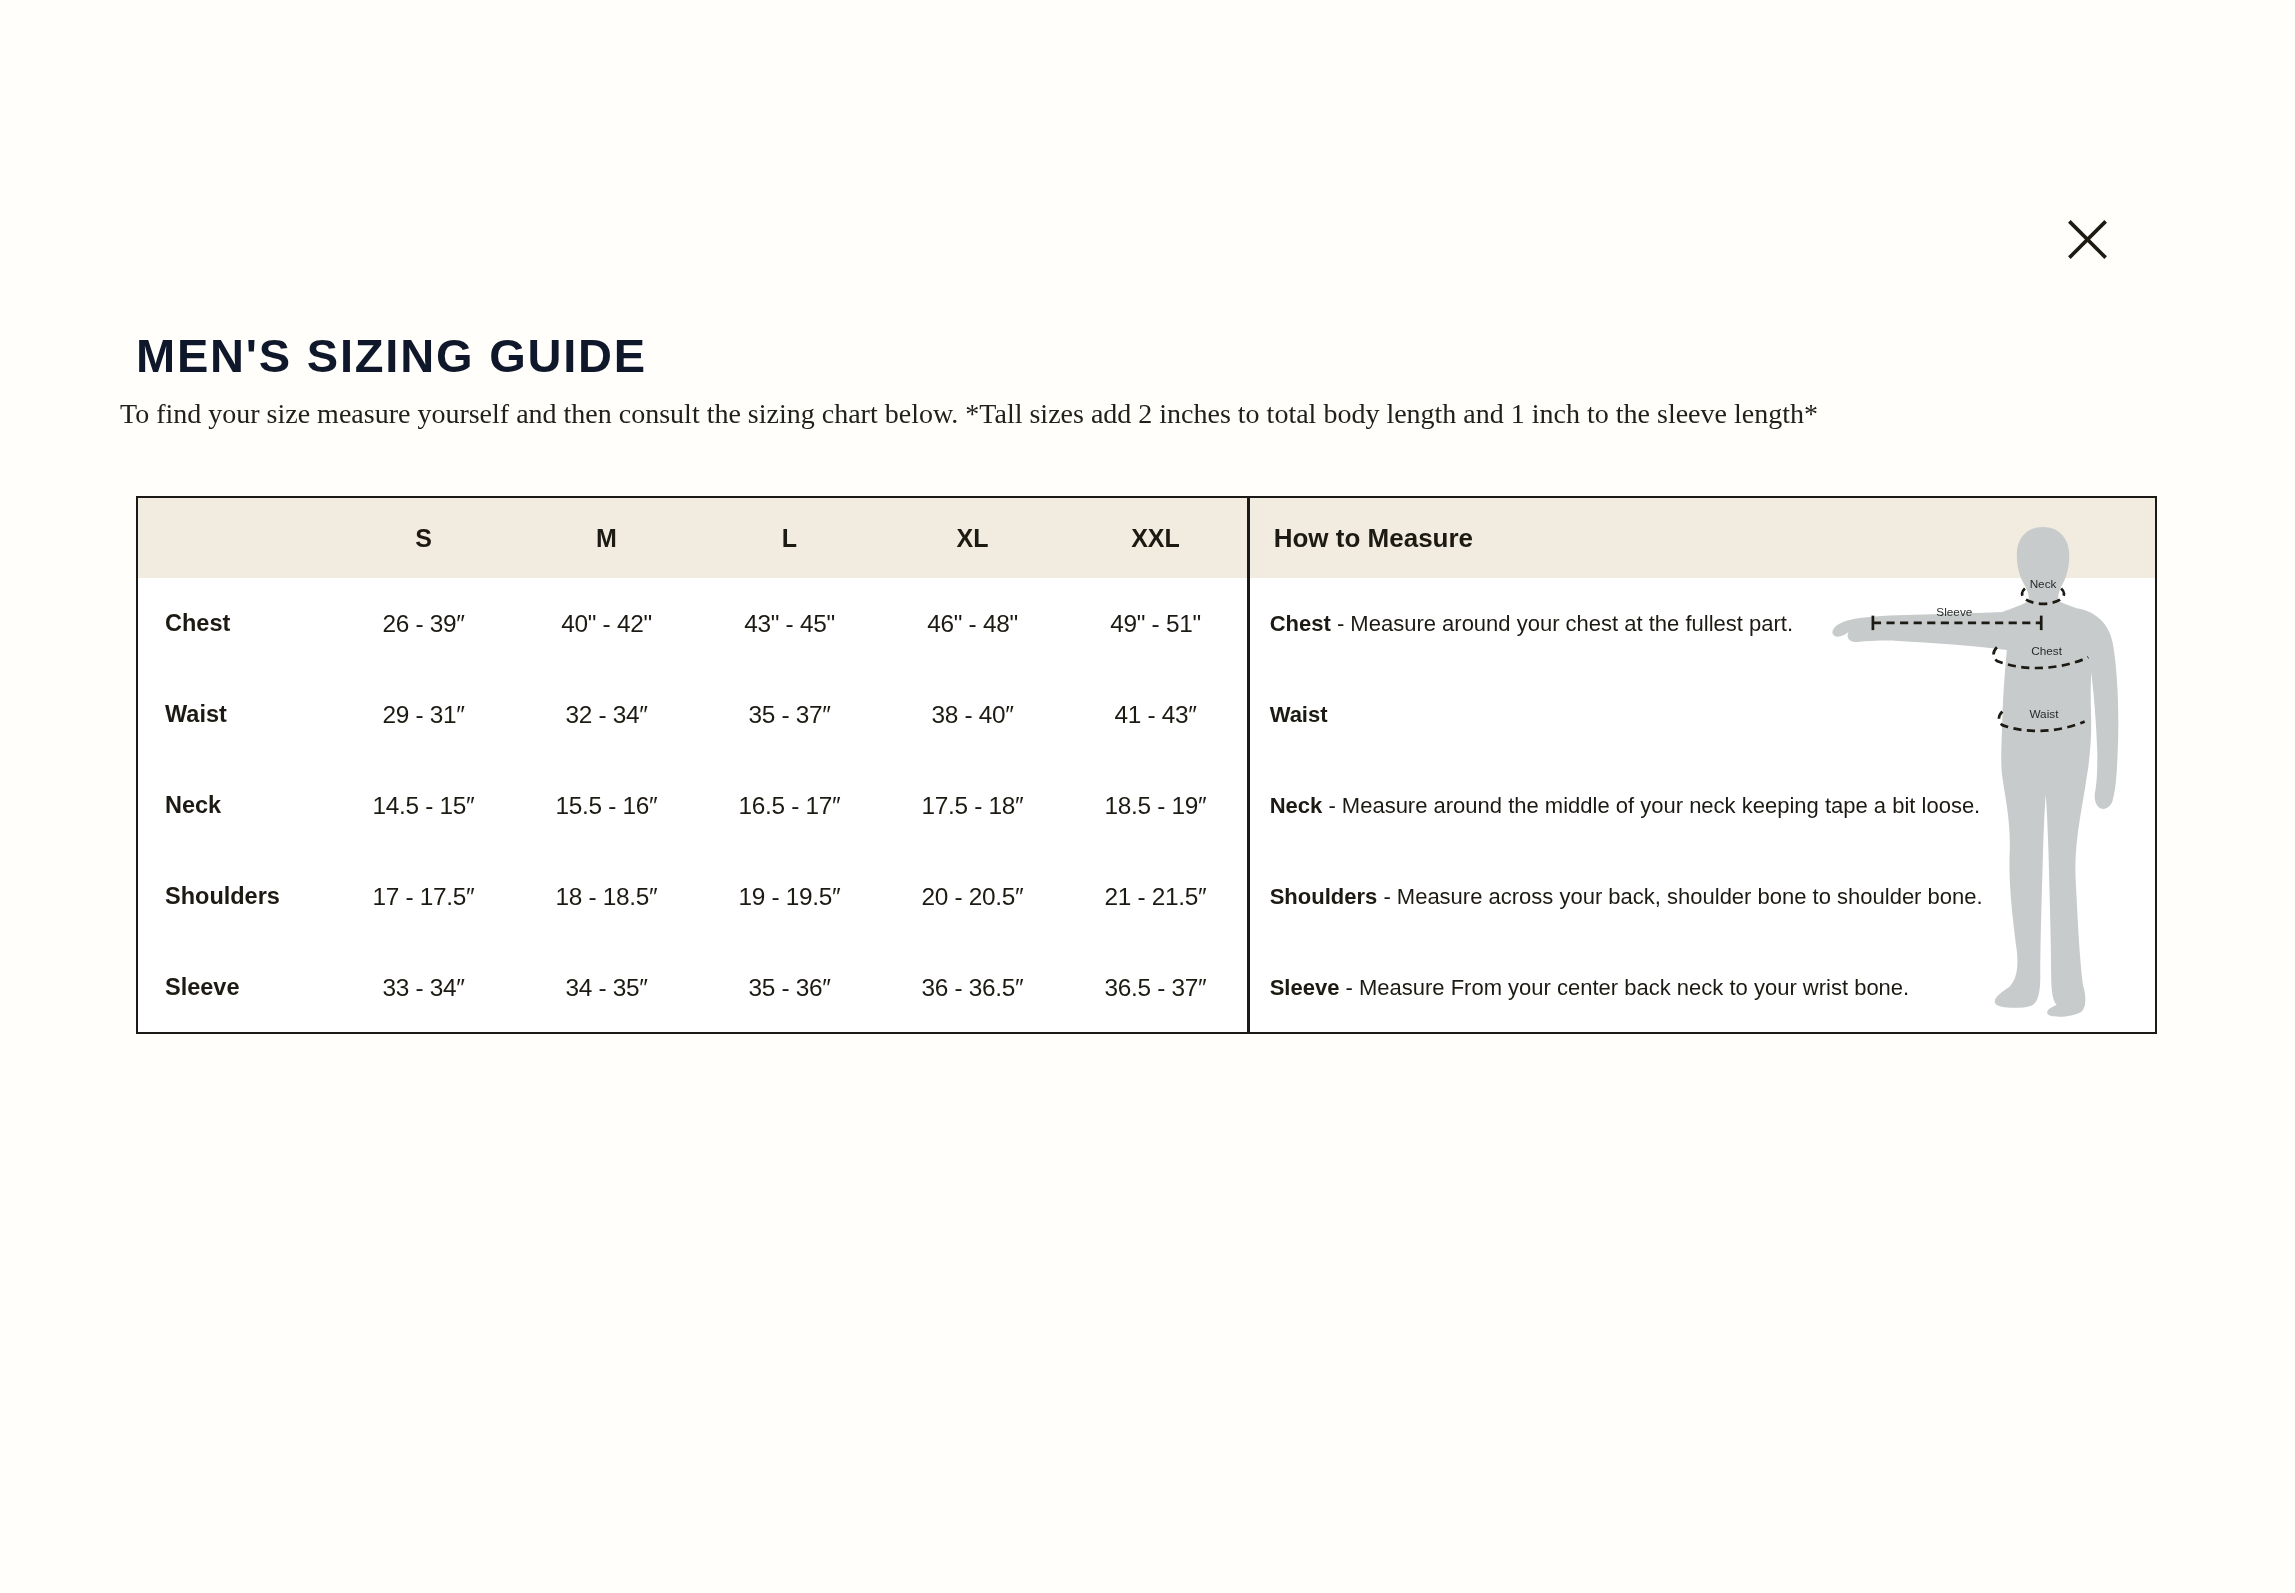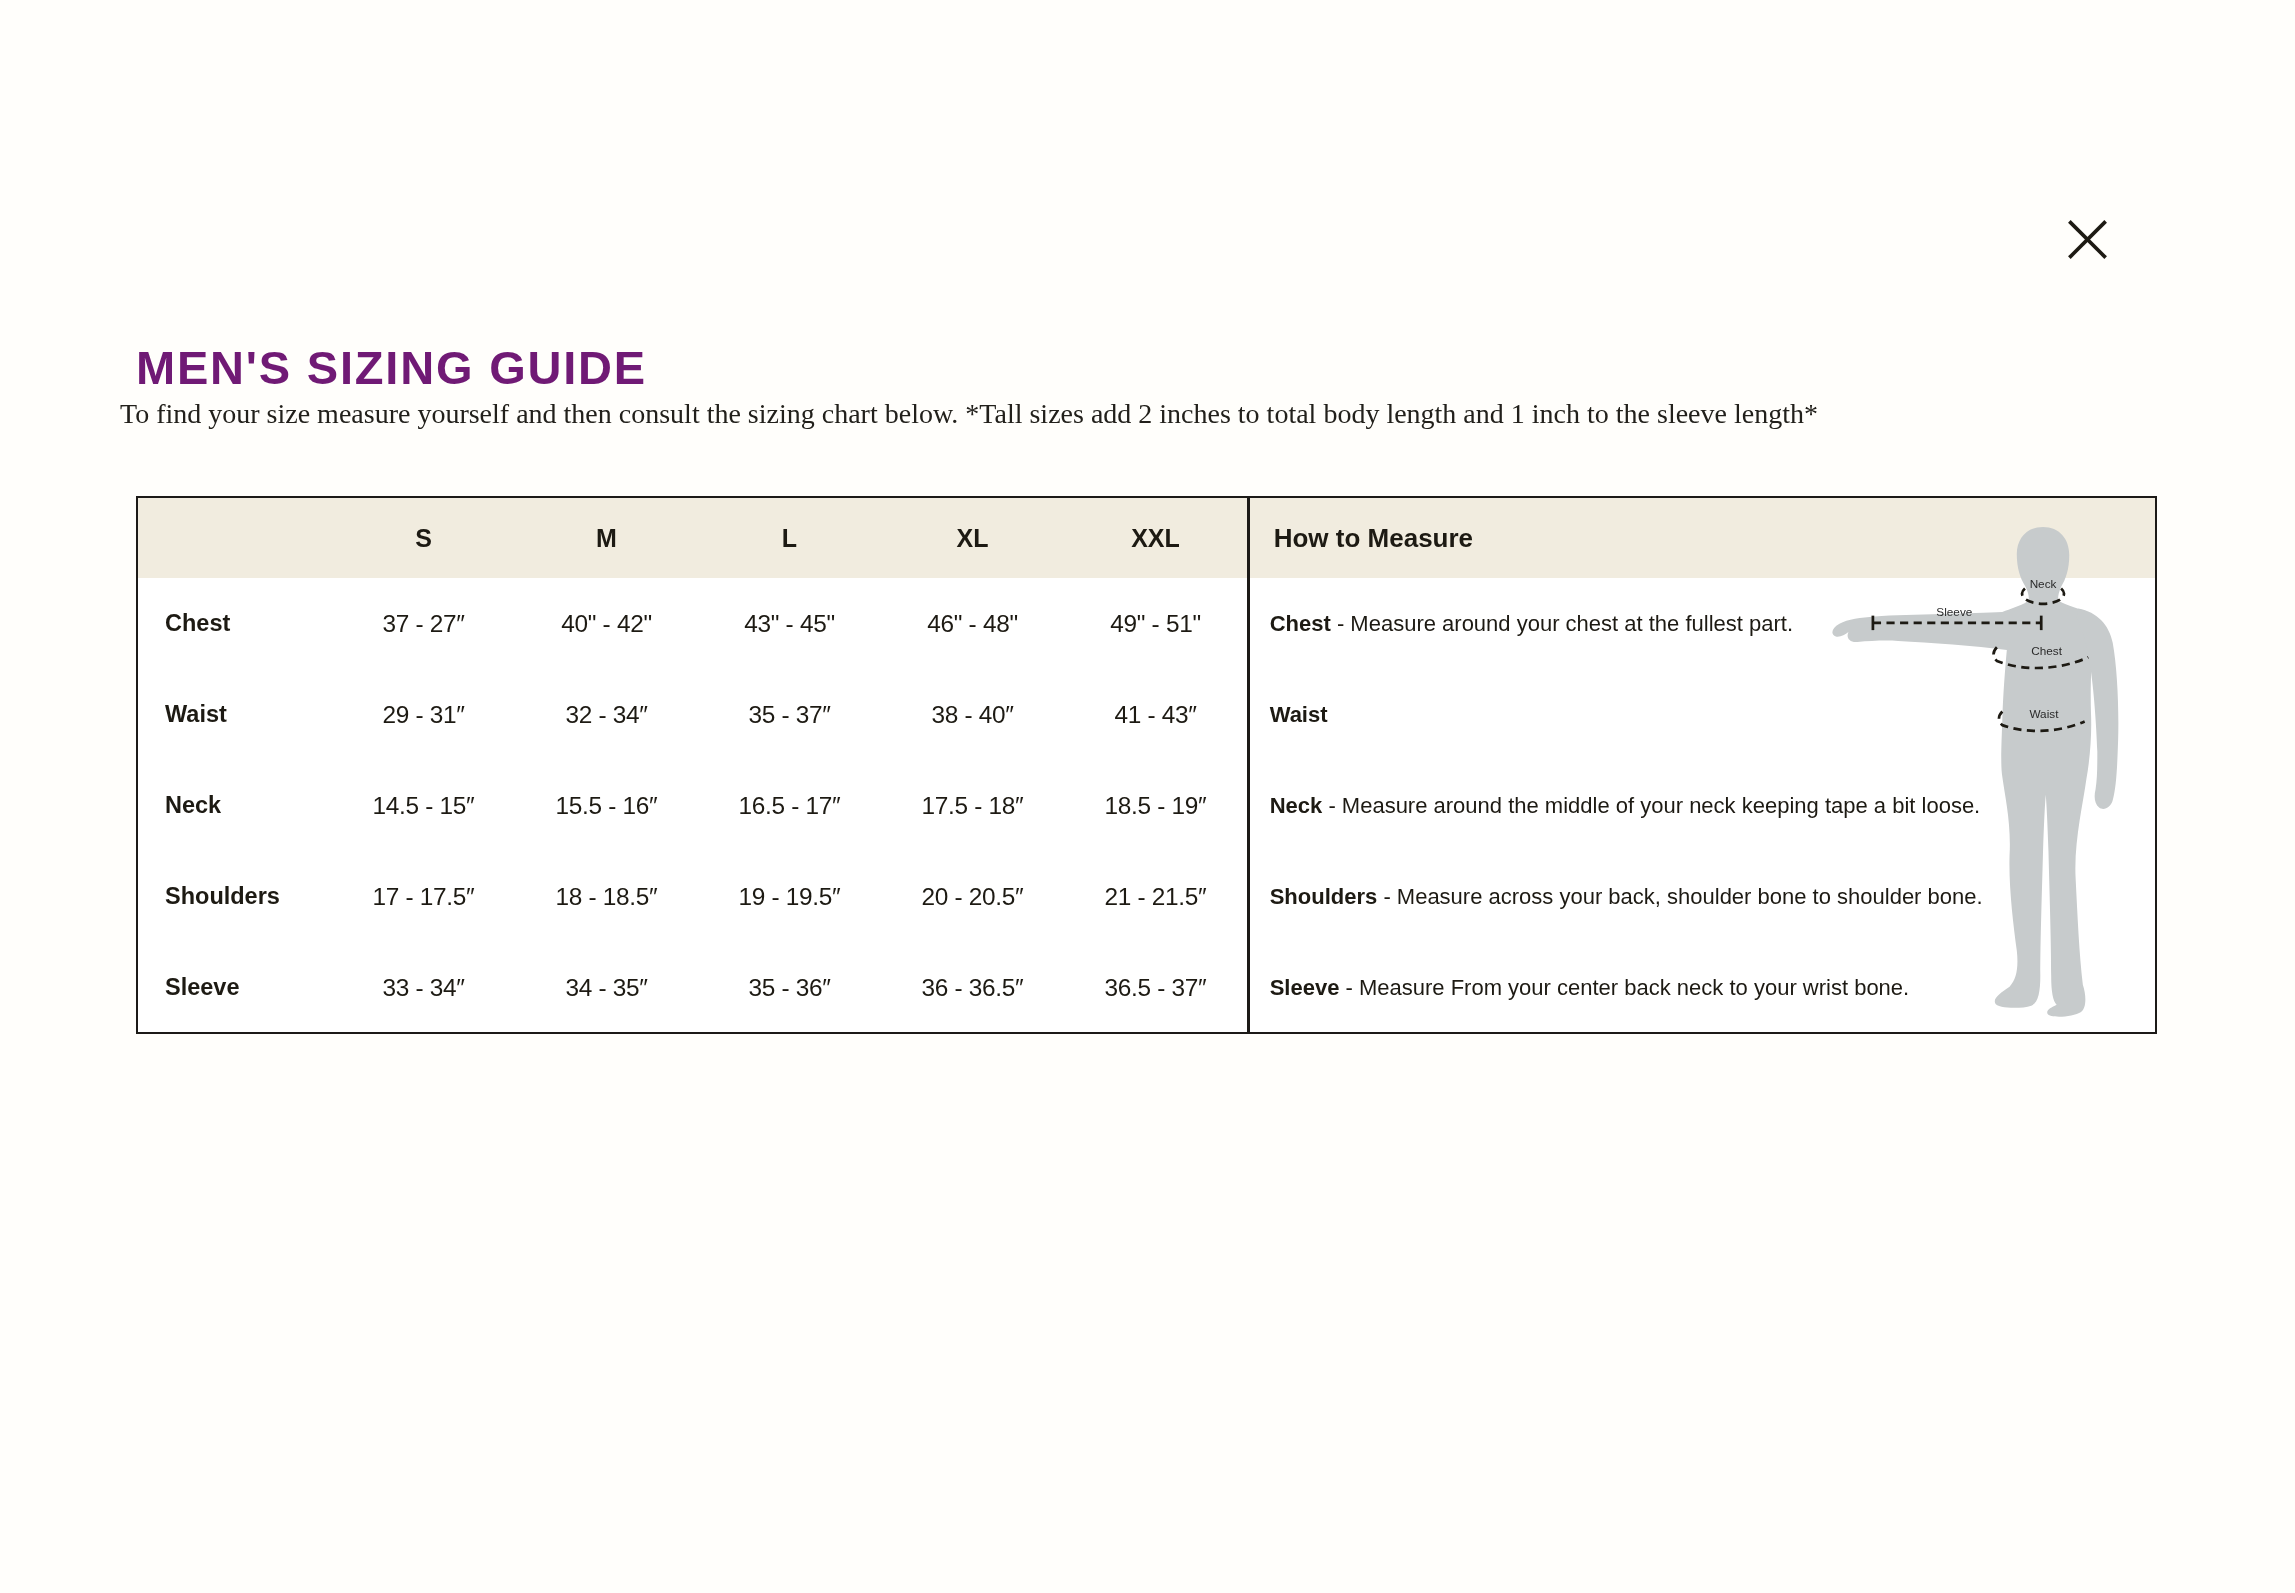--- a/index.html
+++ b/index.html
@@ -22,25 +22,25 @@
     border: none;
     cursor: pointer;
     padding: 0;
   }
   .close-btn svg { display: block; }
 
   
   .page-title {
     position: absolute;
     left: 136px;
-    top: 340px;
+    top: 328px;
     font-size: 47px;
     font-weight: 800;
     letter-spacing: 1.8px;
-    color: #701a75;
+    color: #0f172a;
   }
   .page-subtitle {
     position: absolute;
     left: 120px;
     top: 398px;
     font-family: "Liberation Serif", serif;
     font-size: 28px;
     color: #22201b;
   }
 
@@ -137,21 +137,21 @@
       <div class="row-label-col"></div>
       <div class="size-col">S</div>
       <div class="size-col">M</div>
       <div class="size-col">L</div>
       <div class="size-col">XL</div>
       <div class="size-col">XXL</div>
     </div>
 
     <div class="size-row">
       <div class="row-label-col">Chest</div>
-      <div class="size-col">37 - 27″</div>
+      <div class="size-col">26 - 39″</div>
       <div class="size-col">40" - 42"</div>
       <div class="size-col">43" - 45"</div>
       <div class="size-col">46" - 48"</div>
       <div class="size-col">49" - 51"</div>
     </div>
 
     <div class="size-row">
       <div class="row-label-col">Waist</div>
       <div class="size-col">29 - 31″</div>
       <div class="size-col">32 - 34″</div>

